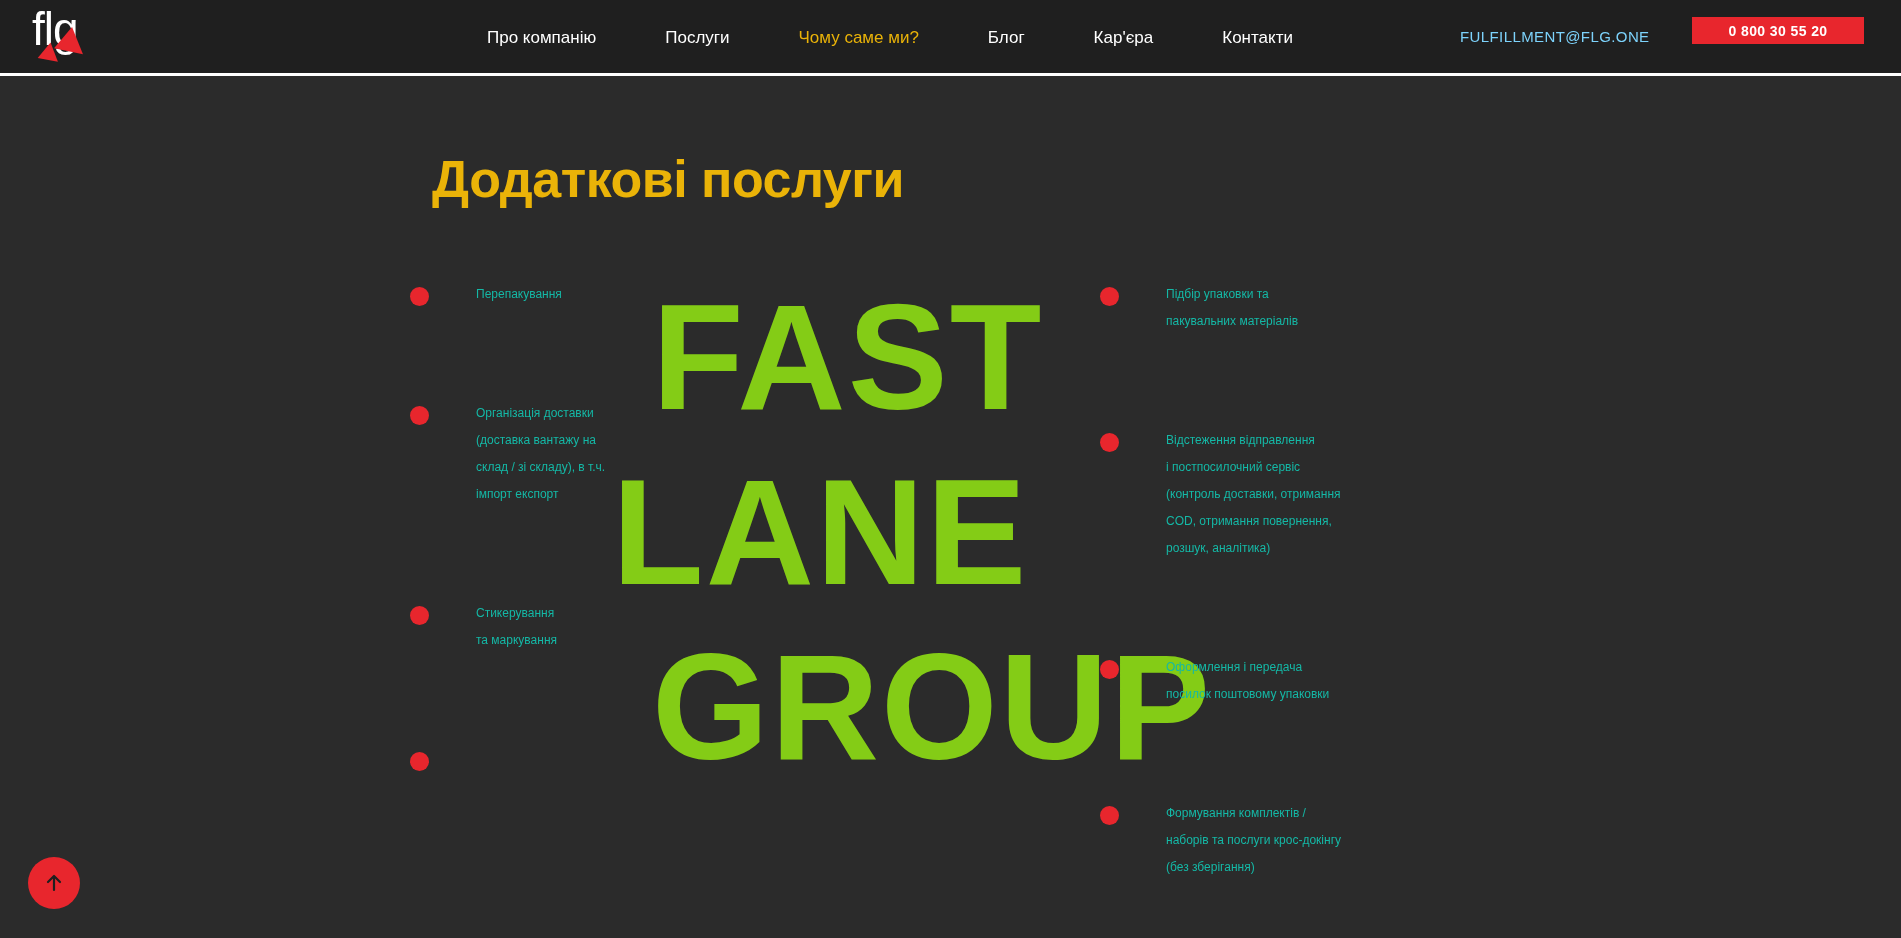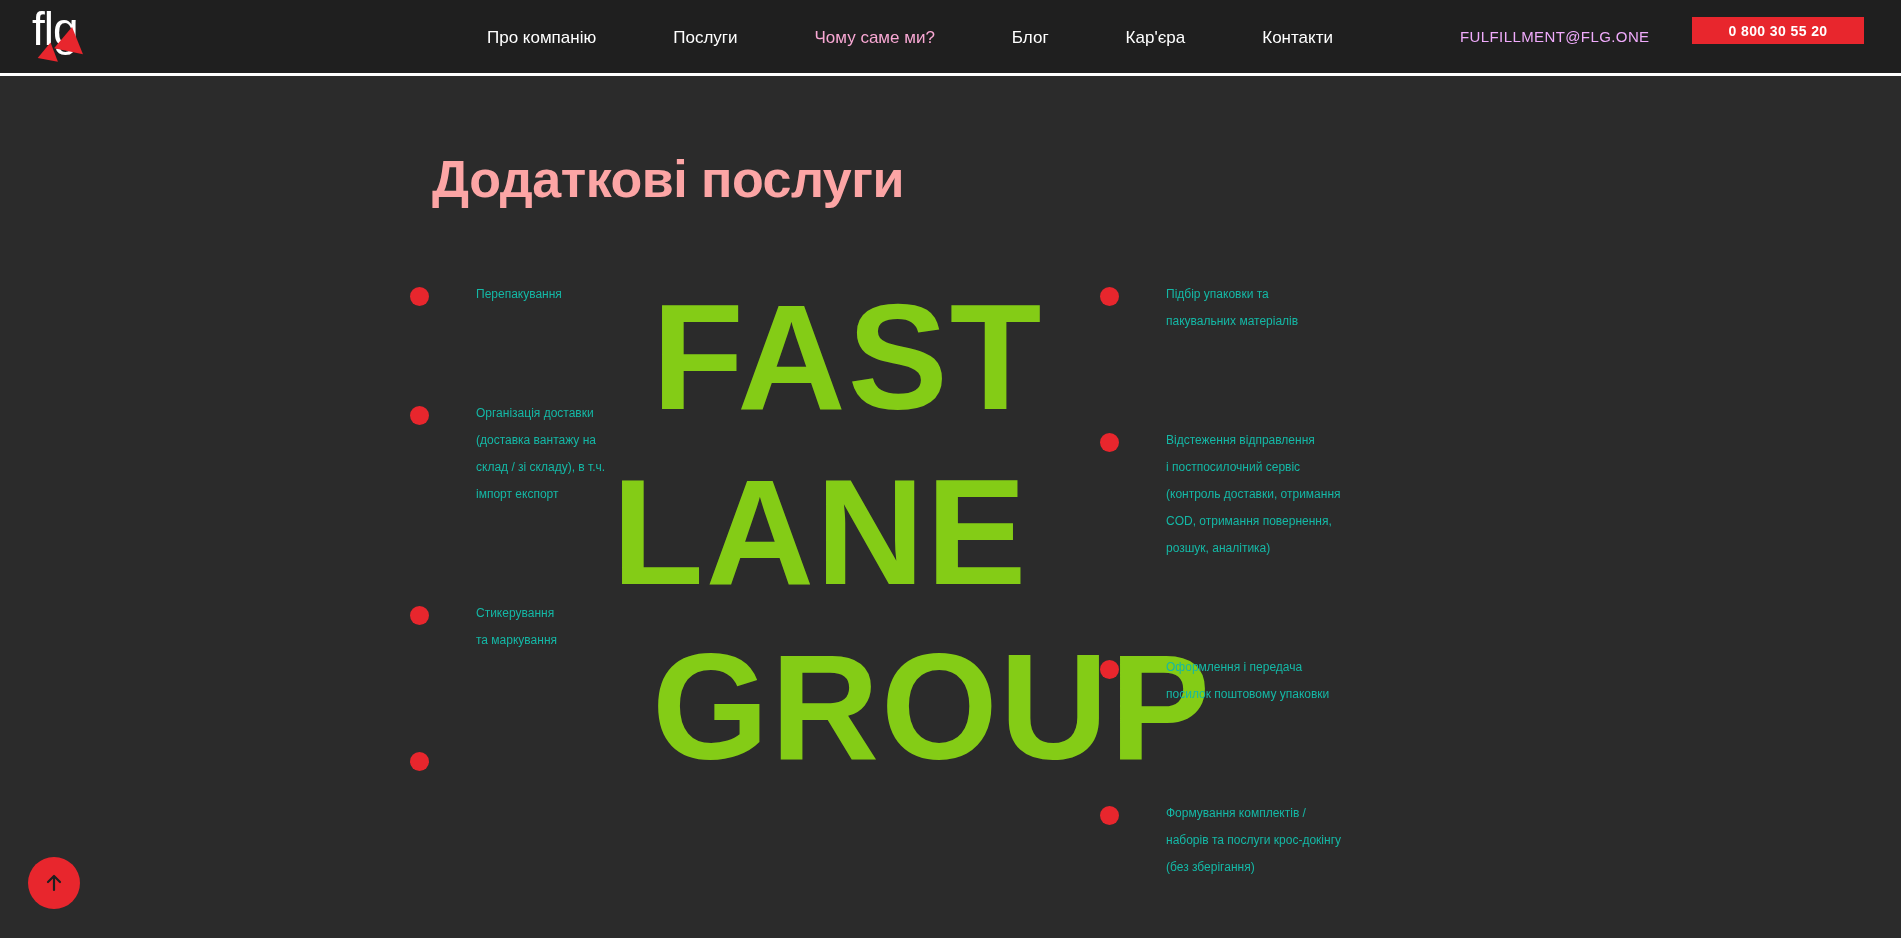--- a/index.html
+++ b/index.html
@@ -62,35 +62,35 @@
     border-bottom: 10px solid transparent;
     transform: rotate(40deg);
   }
   .nav {
     position: absolute;
     left: 455px;
     top: 0;
     height: 76px;
     display: flex;
     align-items: center;
-    gap: 13px;
+    gap: 5px;
   }
   .nav-item {
     color: #ffffff;
     font-size: 17px;
     padding: 0 32px;
     cursor: pointer;
     white-space: nowrap;
   }
-  .nav-item.dim { color: #f9a8d4; }
+  .nav-item.dim { color: #eab308; }
   .nav-email {
     position: absolute;
     left: 1460px;
     top: 28px;
-    color: #f0abfc;
+    color: #7dd3fc;
     font-size: 15px;
     letter-spacing: 0.4px;
     white-space: nowrap;
     cursor: pointer;
   }
   .phone-btn {
     position: absolute;
     left: 1692px;
     top: 17px;
     width: 172px;
@@ -131,21 +131,21 @@
     position: absolute;
     left: 0; top: 76px;
     width: 1901px;
   }
   .title {
     position: absolute;
     left: 432px;
     top: 73px;
     font-size: 52px;
     font-weight: bold;
-    color: #fca5a5;
+    color: #eab308;
     letter-spacing: -0.5px;
   }
   .columns {
     position: absolute;
     left: 0;
     top: 205px;
     width: 1901px;
     display: flex;
   }
   .col {

